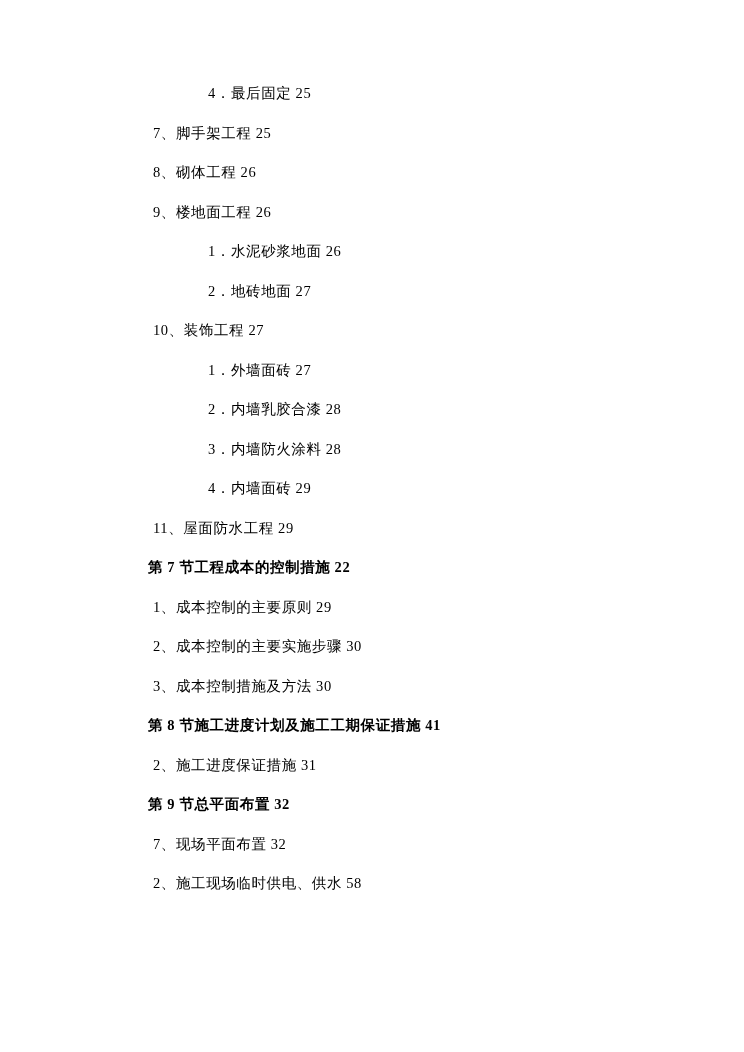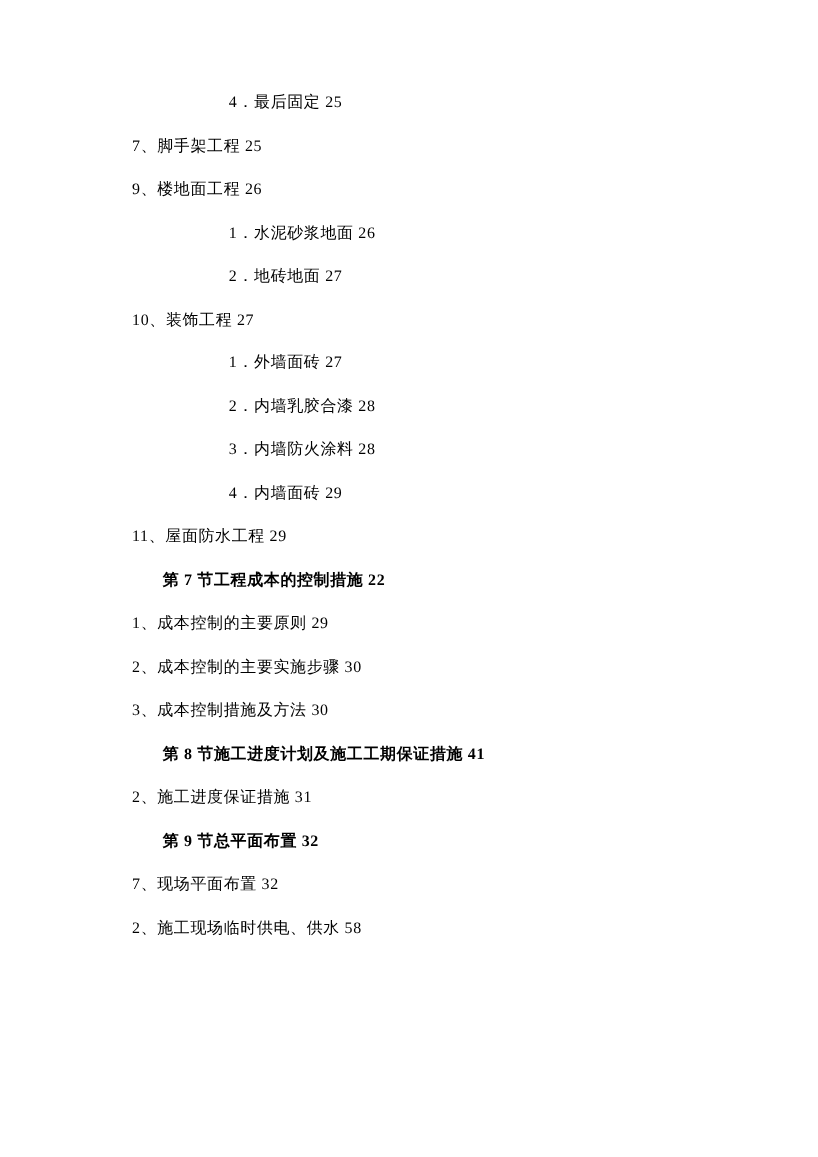--- a/index.html
+++ b/index.html
@@ -27,31 +27,32 @@
   }
   .toc-entry {
     font-size: 14.5px;
     line-height: 1.0;
     margin: 0 0 25px 0;
     white-space: nowrap;
     letter-spacing: 0.6px;
   }
   
   .lvl-0 { margin-left: 88px; }
-  .lvl-1 { margin-left: 60px; }
+  .lvl-1 { margin-left: 93px; }
   .lvl-2 { margin-left: 148px; }
   .bold { font-weight: bold; }
 </style>
 </head>
 <body>
 
 <div class="page">
   <div class="toc" id="toc">
       <div class="toc-entry lvl-2">4．最后固定 25</div>
       <div class="toc-entry lvl-1">7、脚手架工程 25</div>
+      <div class="toc-entry lvl-1">8、砌体工程 26</div>
       <div class="toc-entry lvl-1">9、楼地面工程 26</div>
       <div class="toc-entry lvl-2">1．水泥砂浆地面 26</div>
       <div class="toc-entry lvl-2">2．地砖地面 27</div>
       <div class="toc-entry lvl-1">10、装饰工程 27</div>
       <div class="toc-entry lvl-2">1．外墙面砖 27</div>
       <div class="toc-entry lvl-2">2．内墙乳胶合漆 28</div>
       <div class="toc-entry lvl-2">3．内墙防火涂料 28</div>
       <div class="toc-entry lvl-2">4．内墙面砖 29</div>
       <div class="toc-entry lvl-1">11、屋面防水工程 29</div>
       <div class="toc-entry lvl-0 bold">第 7 节工程成本的控制措施 22</div>

